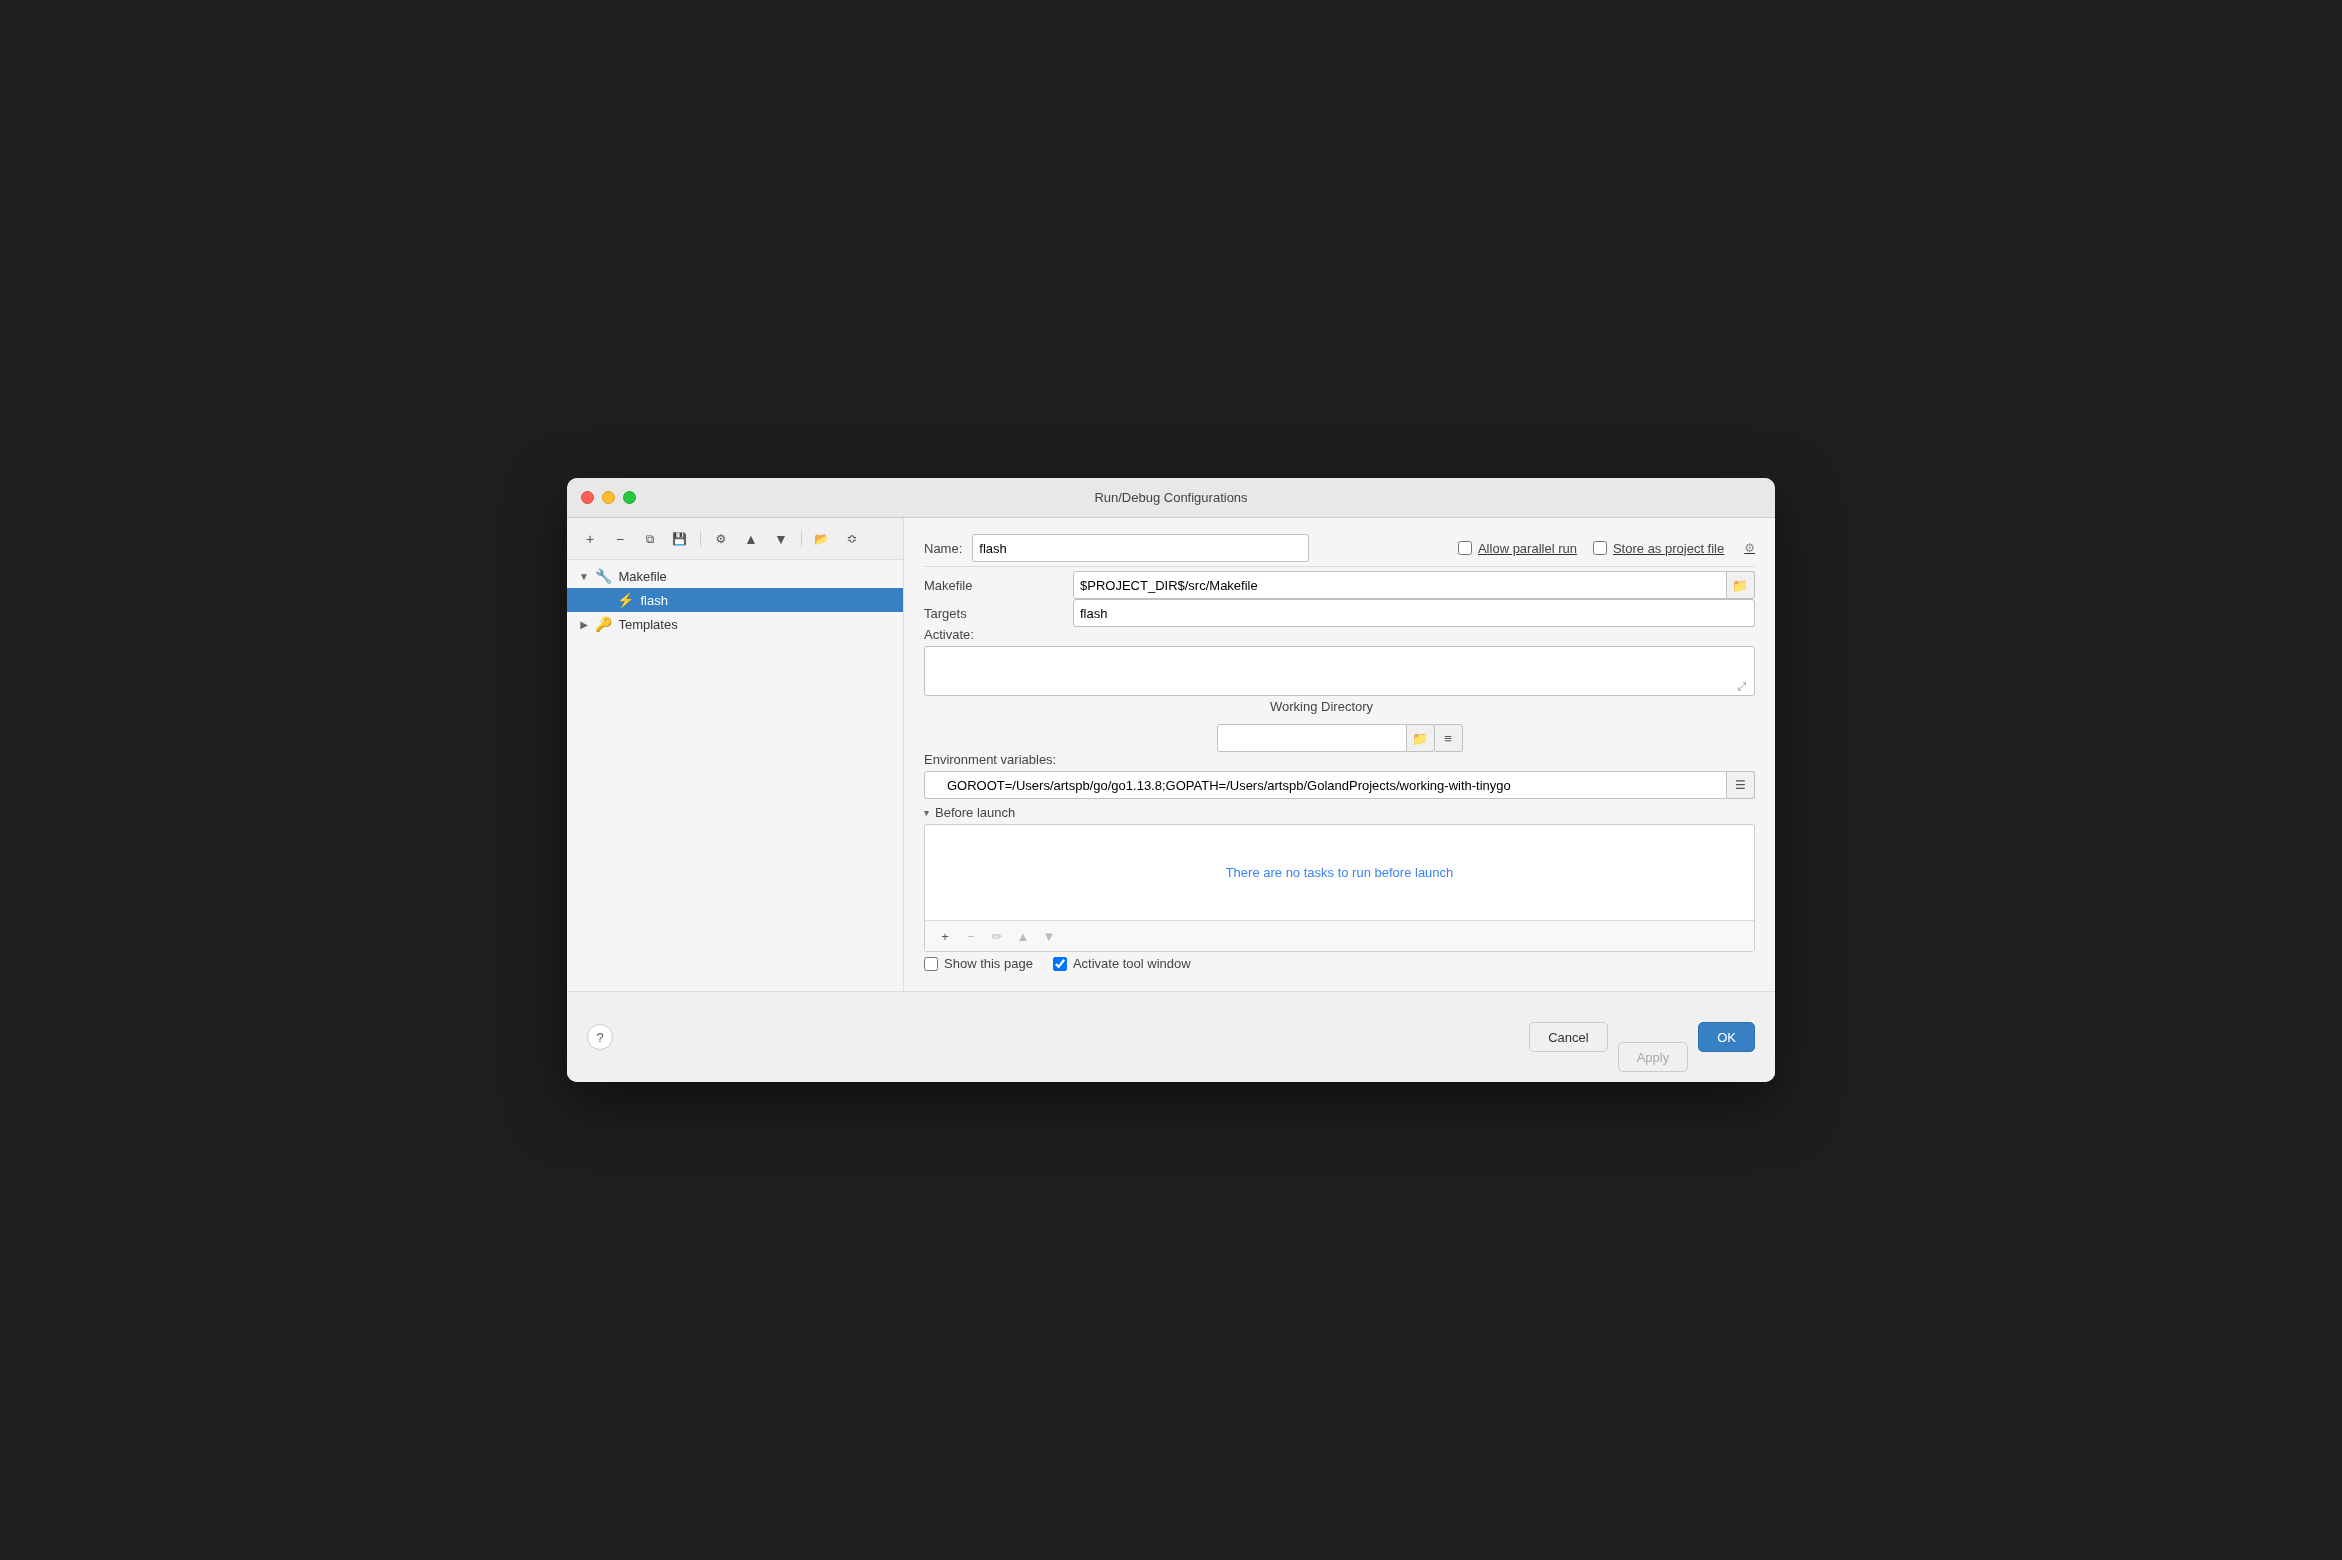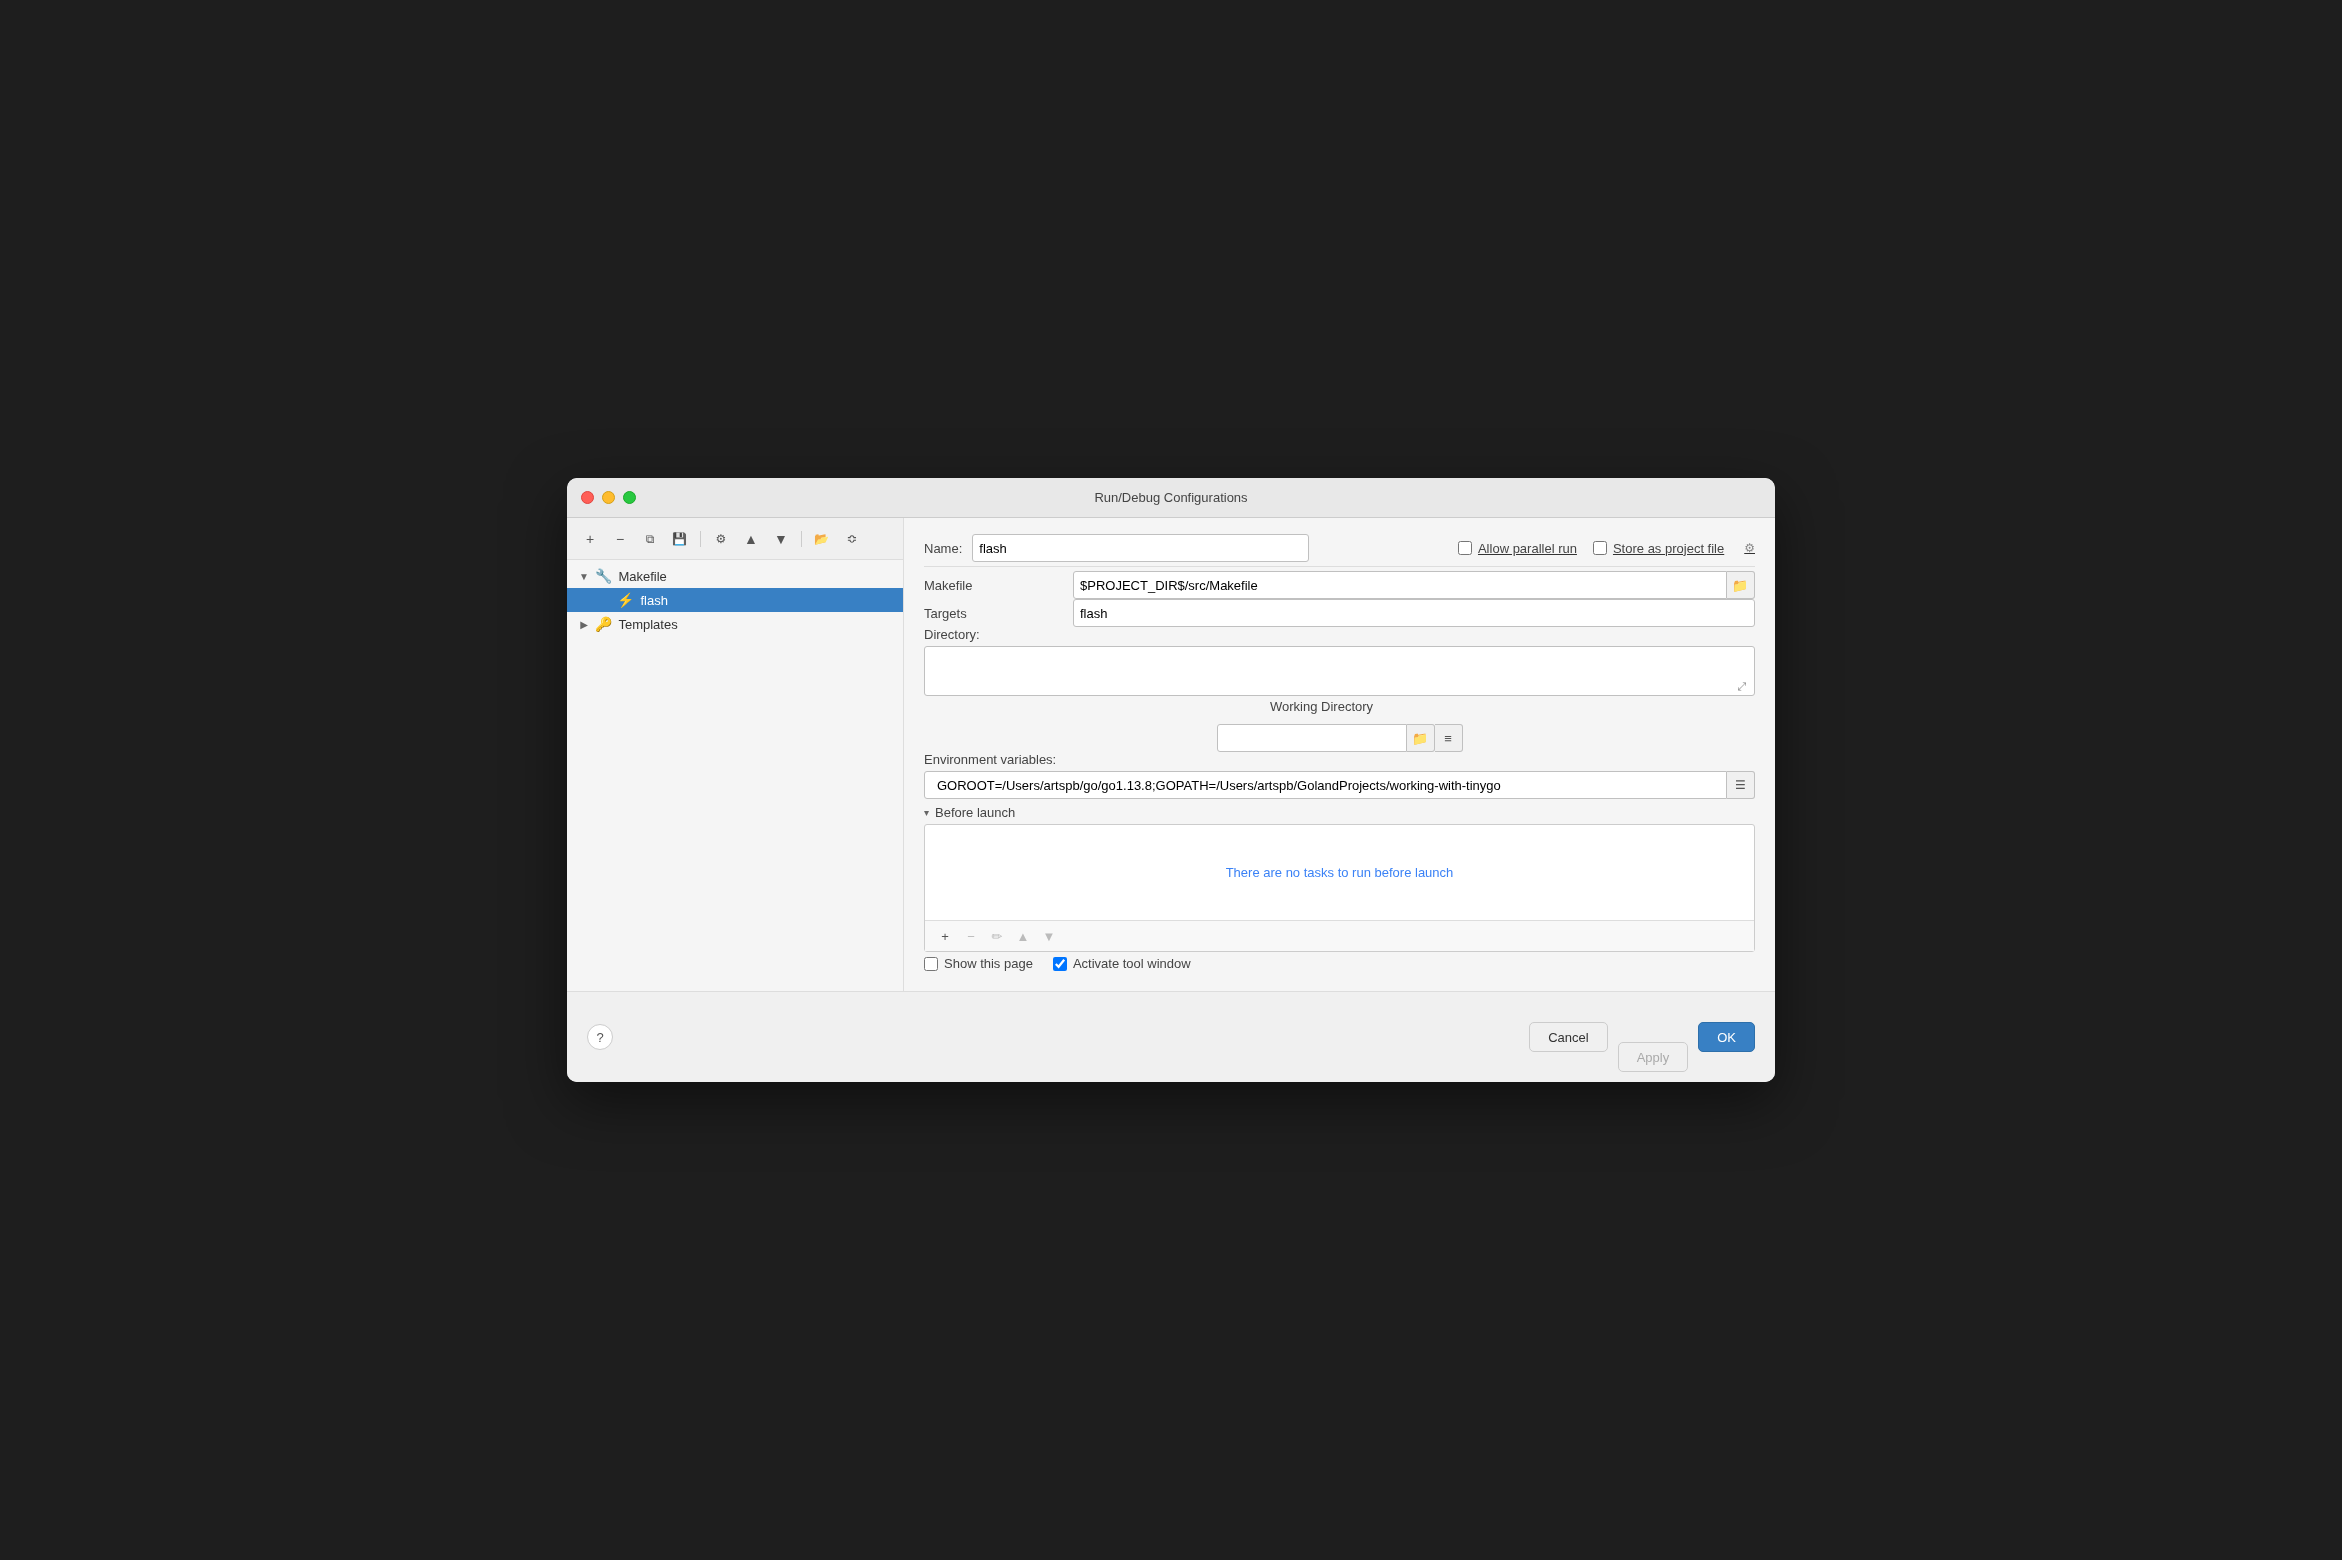--- a/index.html
+++ b/index.html
@@ -261,21 +261,21 @@
     }
     .env-vars-input-row {
       display: flex;
       align-items: center;
     }
     .env-input {
       flex: 1;
       height: 28px;
       border: 1px solid #c0c0c0;
       border-radius: 3px 0 0 3px;
-      padding: 0 12px;
+      padding: 0 22px;
       font-size: 13px;
       background: white;
       outline: none;
     }
     .env-side-btn {
       height: 28px;
       width: 28px;
       border: 1px solid #c0c0c0;
       border-left: none;
       background: #f0f0f0;
@@ -491,21 +491,21 @@
           <button class="input-side-btn">📁</button>
         </div>
       </div>
 
       <div class="form-row">
         <span class="form-label form-label-wide">Targets</span>
         <input class="text-input targets-input" type="text" value="flash" style="">
       </div>
 
       <div style="display:flex;flex-direction:column;gap:4px;">
-        <span class="form-label">Directory:</span>
+        <span class="form-label">Activate:</span>
         <div class="arguments-area">
           <textarea class="arguments-textarea" style=""></textarea>
           <button class="textarea-expand-btn">⤢</button>
         </div>
       </div>
 
       <div class="form-row working-dir-row">
         <span class="form-label form-label-wide">Working Directory</span>
         <div class="input-with-btn">
           <input class="text-input" type="text" style="flex: 1 1 0%; border-radius: 3px 0px 0px 3px;">

